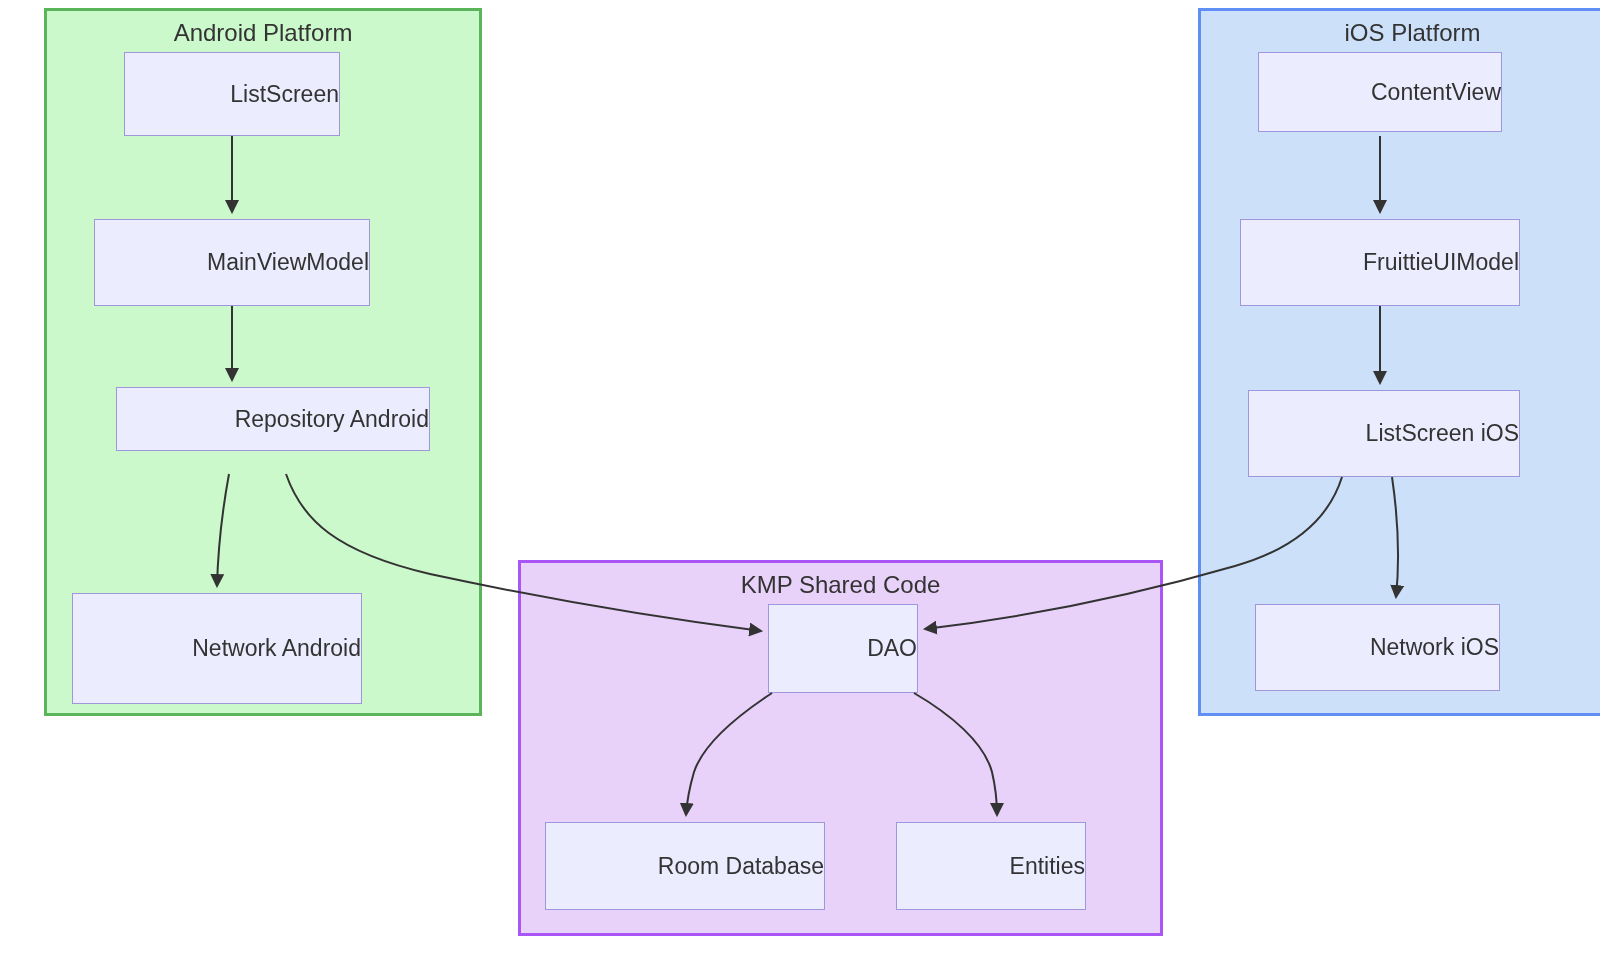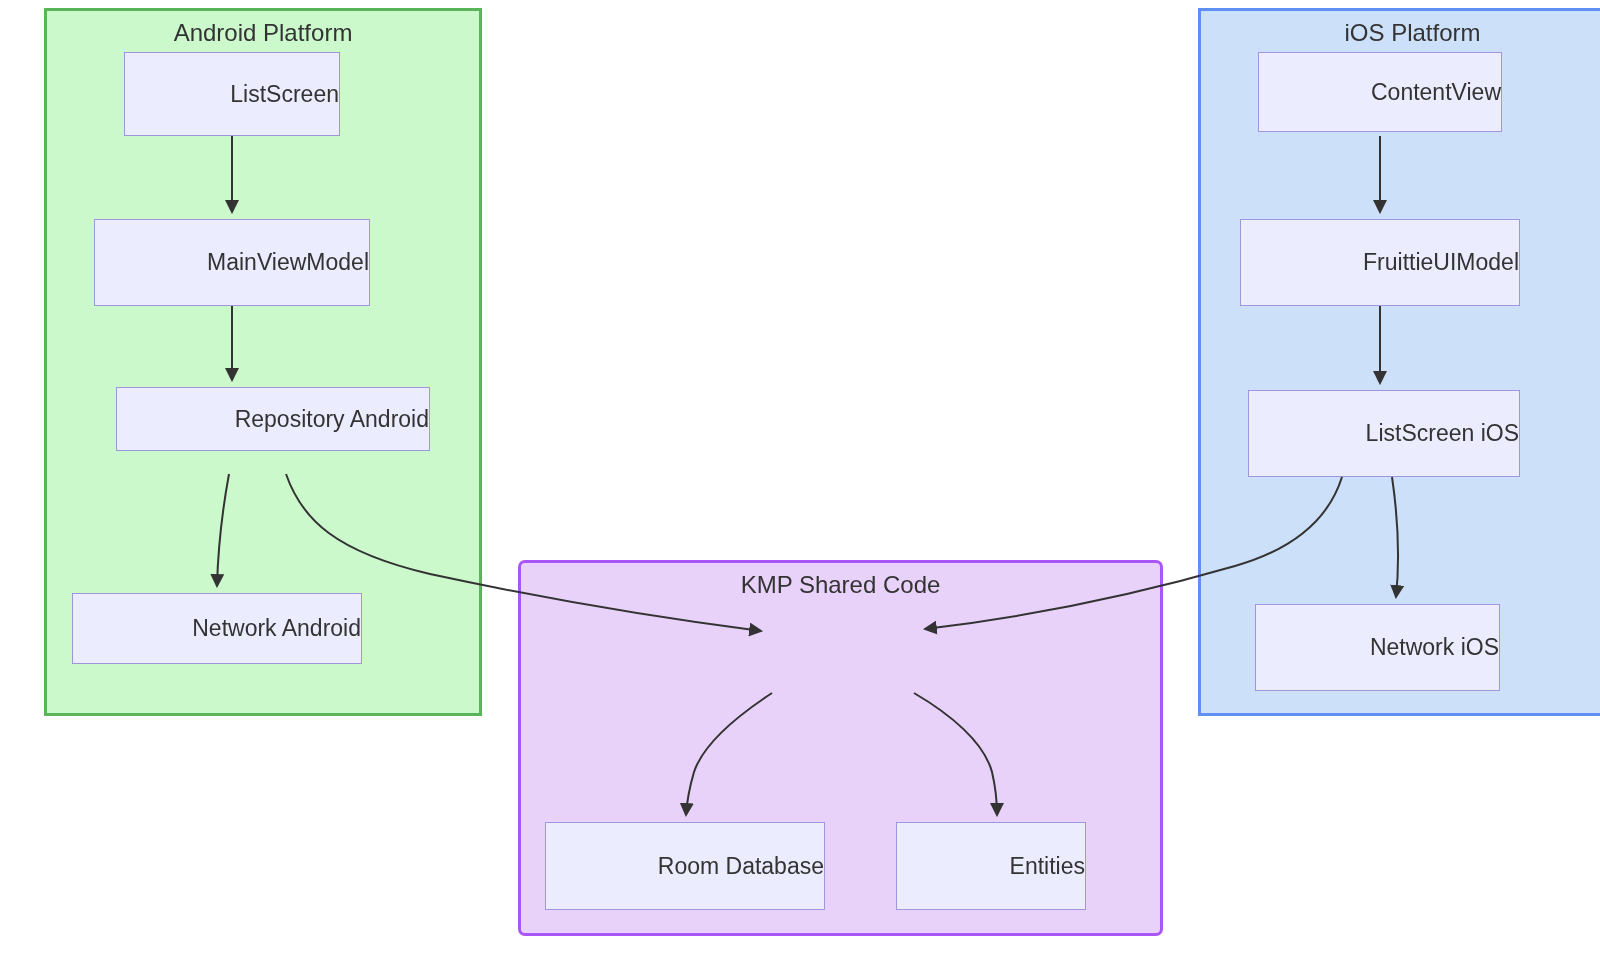--- a/index.html
+++ b/index.html
@@ -66,50 +66,53 @@
 <body>
 
 <div class="canvas">
 
   <div class="group group-android" style="background: rgb(204, 249, 204); border-color: rgb(90, 181, 90);">
     <div class="group-title">Android Platform</div>
   </div>
   <div class="group group-ios" style="background: rgb(204, 224, 250); border-color: rgb(95, 143, 245);">
     <div class="group-title">iOS Platform</div>
   </div>
-  <div class="group group-kmp" style="background: rgb(233, 210, 249); border-color: rgb(170, 85, 245); border-radius: 7px;">
+  <div class="group group-kmp" style="background: rgb(233, 210, 249); border-color: rgb(170, 85, 245);">
     <div class="group-title">KMP Shared Code</div>
   </div>
 
   <div class="node" style="left:124px; top:52px; width:216px; height:84px;">
     <span class="node-label">ListScreen</span>
   </div>
   <div class="node" style="left:94px; top:219px; width:276px; height:87px;">
     <span class="node-label">MainViewModel</span>
   </div>
   <div class="node" style="left:76px; top:387px; width:314px; height:64px;margin-left:40px;">
     <span class="node-label">Repository Android</span>
   </div>
-  <div class="node" style="left:72px; top:593px; width:290px; height:71px;">
+  <div class="node" style="left:72px; top:593px; width:290px; height:111px;">
     <span class="node-label">Network Android</span>
   </div>
 
   <div class="node" style="left:1258px; top:52px; width:244px; height:80px;">
     <span class="node-label">ContentView</span>
   </div>
   <div class="node" style="left:1240px; top:219px; width:280px; height:87px;">
     <span class="node-label">FruittieUIModel</span>
   </div>
   <div class="node" style="left:1248px; top:390px; width:272px; height:87px;">
     <span class="node-label">ListScreen iOS</span>
   </div>
   <div class="node" style="left:1255px; top:604px; width:245px; height:87px;">
     <span class="node-label">Network iOS</span>
   </div>
 
+  <div class="node" style="left:768px; top:604px; width:150px; height:89px;">
+    <span class="node-label">DAO</span>
+  </div>
   <div class="node" style="left:545px; top:822px; width:280px; height:88px;">
     <span class="node-label">Room Database</span>
   </div>
   <div class="node" style="left:896px; top:822px; width:190px; height:88px;">
     <span class="node-label">Entities</span>
   </div>
 
   <svg class="edge-layer" viewBox="0 0 1600 958">
     <defs>
       <marker id="arrow" viewBox="0 0 10 10" refX="8.5" refY="5" markerWidth="7" markerHeight="7" orient="auto-start-reverse">

